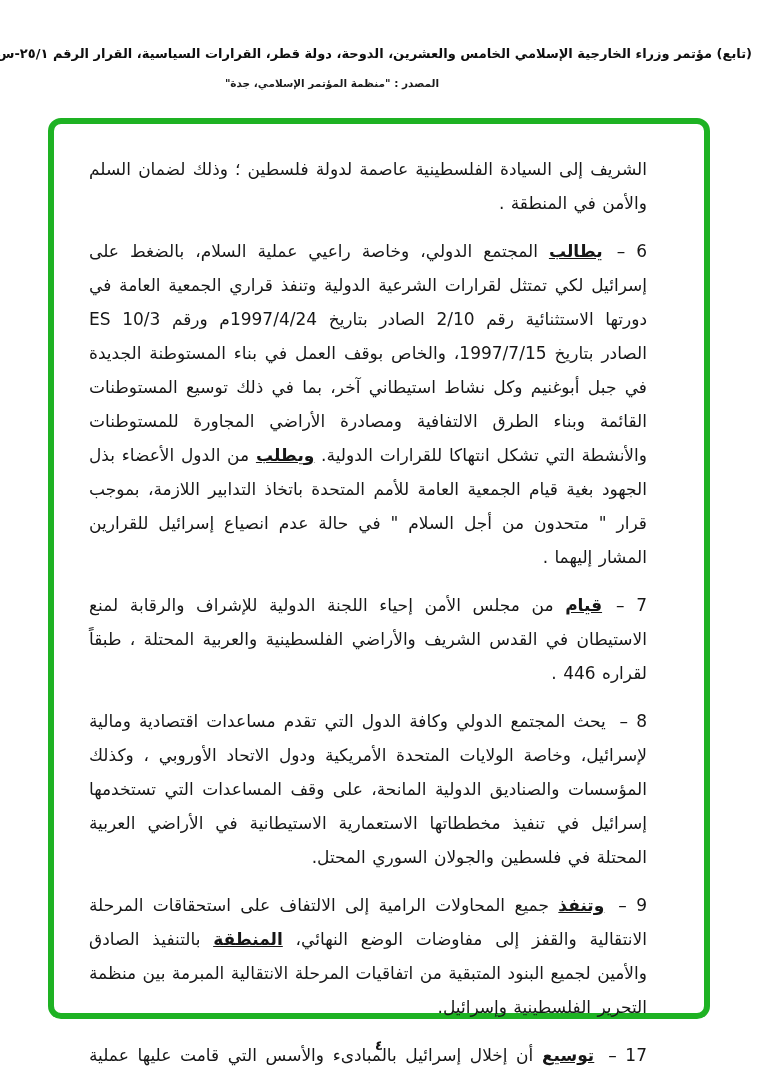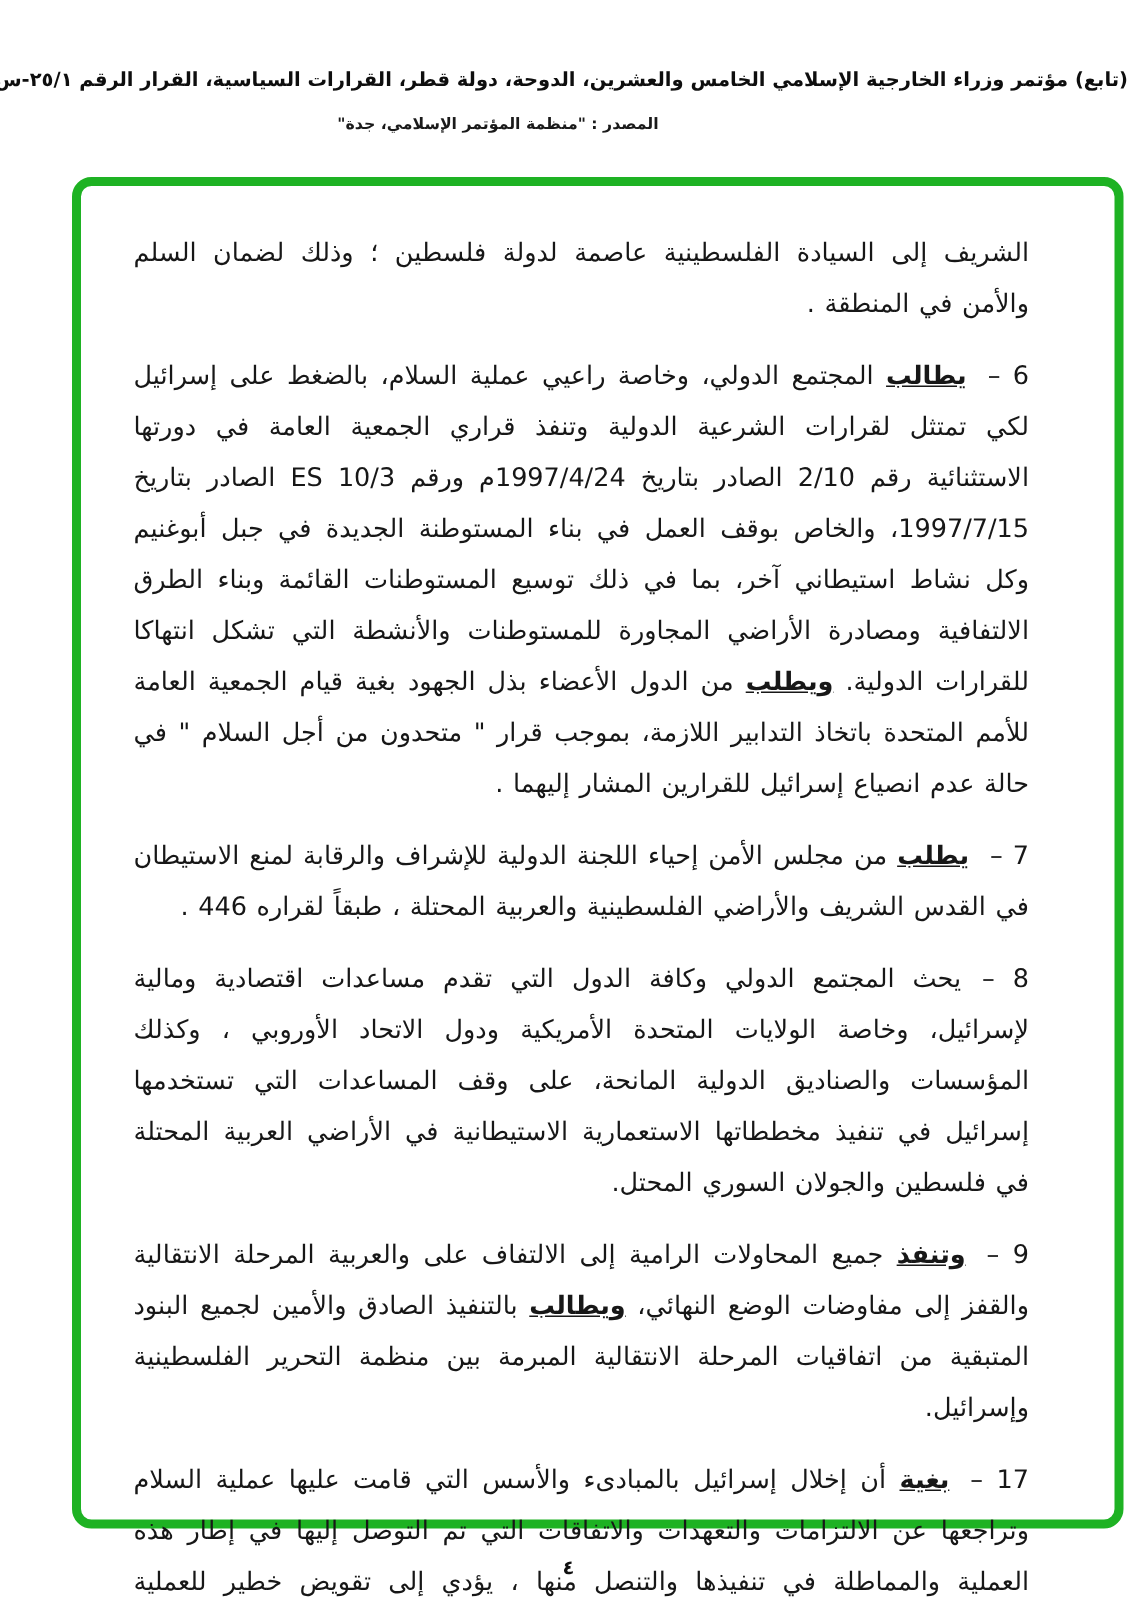--- a/index.html
+++ b/index.html
@@ -20,21 +20,20 @@
     position: absolute; top: 77px; left: 0; width: 664px;
     text-align: center; direction: rtl;
     font-weight: bold; font-size: 10.5px; color: #1a1a1a;
   }
   .green-box {
     position: absolute; left: 48px; top: 118px;
     width: 650px; height: 889px;
     border: 6px solid #1eb223;
     border-radius: 13px;
     background: #ffffff;
-    padding-left: 39px;
   }
   .content {
     position: absolute; top: 28px; right: 57px; left: 35px;
     direction: rtl;
   }
   .para {
     direction: rtl;
     text-align: justify; text-align-last: right;
     font-size: 17px; line-height: 34px;
     margin: 0 0 14px 0;
@@ -54,24 +53,24 @@
 <div class="header-title">(تابع) مؤتمر وزراء الخارجية الإسلامي الخامس والعشرين، الدوحة، دولة قطر، القرارات السياسية، القرار الرقم ٢٥/١-س</div>
 <div class="header-source">المصدر :  "منظمة المؤتمر الإسلامي، جدة"</div>
 
 <div class="green-box">
   <div class="content">
 
     <p class="para">الشريف إلى السيادة الفلسطينية عاصمة لدولة فلسطين ؛ وذلك لضمان السلم والأمن في المنطقة .</p>
 
     <p class="para"><span class="num">6 –</span><span class="b">يطالب</span><span> المجتمع الدولي، وخاصة راعيي عملية السلام، بالضغط على إسرائيل لكي تمتثل لقرارات الشرعية الدولية وتنفذ قراري الجمعية العامة في دورتها الاستثنائية رقم 2/10 الصادر بتاريخ 1997/4/24م ورقم ES 10/3 الصادر بتاريخ 1997/7/15، والخاص بوقف العمل في بناء المستوطنة الجديدة في جبل أبوغنيم وكل نشاط استيطاني آخر، بما في ذلك توسيع المستوطنات القائمة وبناء الطرق الالتفافية ومصادرة الأراضي المجاورة للمستوطنات والأنشطة التي تشكل انتهاكا للقرارات الدولية. </span><span class="b">ويطلب</span><span> من الدول الأعضاء بذل الجهود بغية قيام الجمعية العامة للأمم المتحدة باتخاذ التدابير اللازمة، بموجب قرار " متحدون من أجل السلام " في حالة عدم انصياع إسرائيل للقرارين المشار إليهما .</span></p>
 
-    <p class="para"><span class="num">7 –</span><span class="b">يطلب</span><span> من مجلس الأمن إحياء اللجنة الدولية للإشراف والرقابة لمنع الاستيطان في القدس الشريف والأراضي الفلسطينية والعربية المحتلة ، طبقاً لقراره 446 .</span></p>
+    <p class="para"><span class="num">7 –</span><span class="b">قيام</span><span> من مجلس الأمن إحياء اللجنة الدولية للإشراف والرقابة لمنع الاستيطان في القدس الشريف والأراضي الفلسطينية والعربية المحتلة ، طبقاً لقراره 446 .</span></p>
 
     <p class="para"><span class="num">8 –</span><span class="b"></span><span>يحث المجتمع الدولي وكافة الدول التي تقدم مساعدات اقتصادية ومالية لإسرائيل، وخاصة الولايات المتحدة الأمريكية ودول الاتحاد الأوروبي ، وكذلك المؤسسات والصناديق الدولية المانحة، على وقف المساعدات التي تستخدمها إسرائيل في تنفيذ مخططاتها الاستعمارية الاستيطانية في الأراضي العربية المحتلة في فلسطين والجولان السوري المحتل.</span></p>
 
-    <p class="para"><span class="num">9 –</span><span class="b">وتنفذ</span><span> جميع المحاولات الرامية إلى الالتفاف على والعربية المرحلة الانتقالية والقفز إلى مفاوضات الوضع النهائي، </span><span class="b">ويطالب</span><span> بالتنفيذ الصادق والأمين لجميع البنود المتبقية من اتفاقيات المرحلة الانتقالية المبرمة بين منظمة التحرير الفلسطينية وإسرائيل.</span></p>
+    <p class="para"><span class="num">9 –</span><span class="b">وتنفذ</span><span> جميع المحاولات الرامية إلى الالتفاف على استحقاقات المرحلة الانتقالية والقفز إلى مفاوضات الوضع النهائي، </span><span class="b">المنطقة</span><span> بالتنفيذ الصادق والأمين لجميع البنود المتبقية من اتفاقيات المرحلة الانتقالية المبرمة بين منظمة التحرير الفلسطينية وإسرائيل.</span></p>
 
-    <p class="para"><span class="num">17 –</span><span class="b">بغية</span><span> أن إخلال إسرائيل بالمبادىء والأسس التي قامت عليها عملية السلام وتراجعها عن الالتزامات والتعهدات والاتفاقات التي تم التوصل إليها في إطار هذه العملية والمماطلة في تنفيذها والتنصل منها ، يؤدي إلى تقويض خطير للعملية السلمية ويحمل الحكومة الإسرائيلية مسؤولية ذلك .</span></p>
+    <p class="para"><span class="num">17 –</span><span class="b">توسيع</span><span> أن إخلال إسرائيل بالمبادىء والأسس التي قامت عليها عملية السلام وتراجعها عن الالتزامات والتعهدات والاتفاقات التي تم التوصل إليها في إطار هذه العملية والمماطلة في تنفيذها والتنصل منها ، يؤدي إلى تقويض خطير للعملية السلمية ويحمل الحكومة الإسرائيلية مسؤولية ذلك .</span></p>
 
   </div>
 </div>
 
 <div class="page-number">٤</div>
 
 </body></html>

